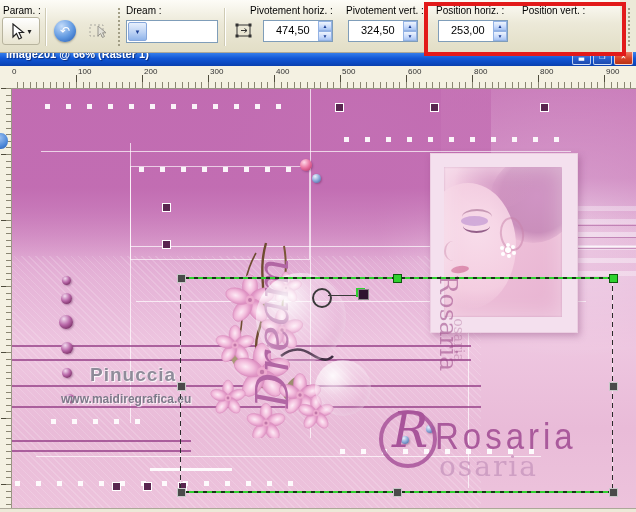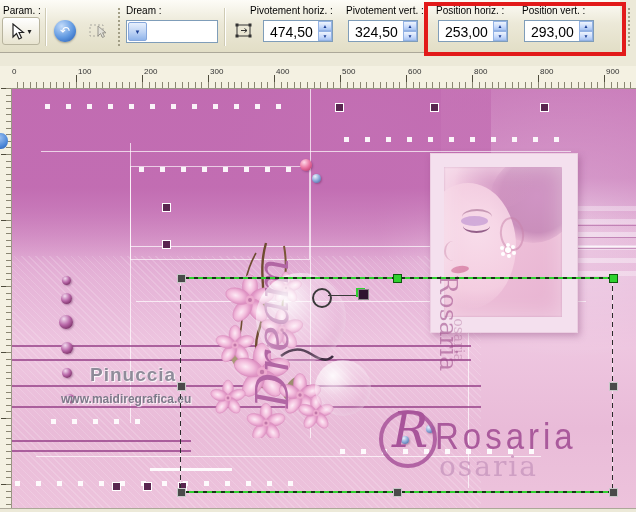--- a/index.html
+++ b/index.html
@@ -20,21 +20,21 @@
   .dd-arrow{font-size:8px;color:#222;margin-left:2px;}
   .applyball{width:22px;height:22px;border-radius:50%;color:#fff;font-size:12px;line-height:22px;text-align:center;
     background:radial-gradient(circle at 35% 28%,#c4dcfa,#5e97e0 55%,#2157ae);box-shadow:0 1px 2px rgba(0,0,0,.3);}
   .disabled{opacity:.55;filter:grayscale(1);}
   .combo{position:absolute;top:20px;width:90px;height:21px;background:#fff;border:1px solid #7f9db9;display:flex;}
   .combo-text{flex:1;font-size:11px;padding:3px 0 0 4px;color:#000;white-space:nowrap;overflow:hidden;}
   .combo-btn{width:17px;border-radius:2px;margin:1px;background:linear-gradient(180deg,#e8f0fd,#bcd2f4 55%,#90b4ea);
     border:1px solid #86a7dc;display:flex;align-items:center;justify-content:center;}
   .combo-arrow{font-size:6px;color:#1c3f94;}
   .spin{position:absolute;top:20px;width:68px;height:20px;background:#fff;border:1px solid #7f9db9;display:flex;}
-  .spin-val{flex:1;font-size:14px;padding:3px 0 0 6px;color:#000;}
+  .spin-val{flex:1;font-size:11px;padding:3px 0 0 12px;color:#000;}
   .spin-btns{width:14px;display:flex;flex-direction:column;}
   .su,.sd{flex:1;font-size:5px;line-height:8px;text-align:center;color:#1c3f94;
     background:linear-gradient(180deg,#eef4fd,#c8dafb 60%,#a6c2f0);border:1px solid #93b2e4;}
   .redrect{position:absolute;left:424px;top:2px;width:194px;height:46px;border:4px solid #e21a1a;z-index:12;pointer-events:none;}
 
   
   .titlebar{position:absolute;left:0;top:52px;width:636px;height:14px;overflow:hidden;
     background:linear-gradient(180deg,#3a85f0,#1257d6 45%,#0b49c0 80%,#0a3fae);z-index:9;}
   .title-text{position:absolute;left:6px;top:-4px;font-weight:bold;font-size:11px;color:#fff;white-space:nowrap;
     text-shadow:1px 1px 1px rgba(0,0,40,.5);}
@@ -198,31 +198,32 @@
     </div>
     <div class="tb-label" style="left:436px">Position horiz. :</div>
     <div class="spin" style="left:438px">
       <span class="spin-val">253,00</span>
       <span class="spin-btns">
           <span class="su">▲</span>
           <span class="sd">▼</span>
         </span>
     </div>
     <div class="tb-label" style="left:522px">Position vert. :</div>
-    <div class="spin" style="left:524px">
-      <span class="spin-val">293,00</span>
-      <span class="spin-btns">
-          <span class="su">▲</span>
-          <span class="sd">▼</span>
-        </span>
-    </div>
     <div class="redrect"></div>
     <div class="grip" style="left:628px"></div>
   </div>
 
+  <div class="titlebar">
+    <span class="title-text">Image201 @ 66% (Raster 1)</span>
+    <span class="winbtns">
+      <span class="wb blue"><span>▃</span></span>
+      <span class="wb blue"><span>❐</span></span>
+      <span class="wb red"><span>✕</span></span>
+    </span>
+  </div>
 
   <div class="hruler">
       <div>
         <span class="rlabel" style="left: 12px;">0</span>
         <span class="rlabel" style="left: 78px;">100</span>
         <span class="rlabel" style="left: 144px;">200</span>
         <span class="rlabel" style="left: 210px;">300</span>
         <span class="rlabel" style="left: 276px;">400</span>
         <span class="rlabel" style="left: 342px;">500</span>
         <span class="rlabel" style="left: 408px;">600</span>

